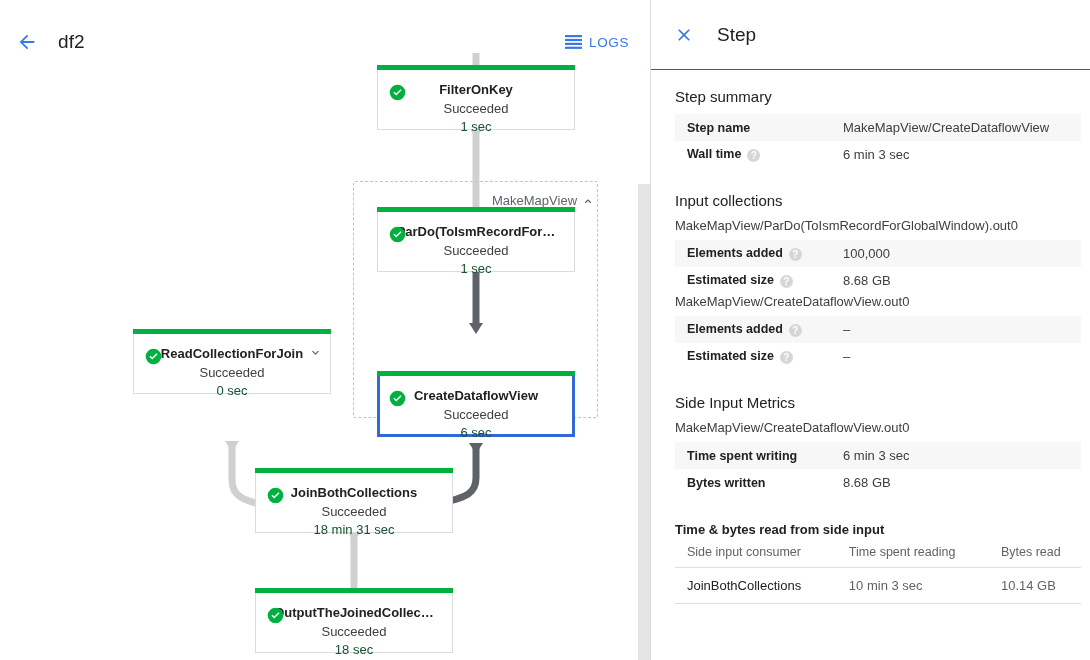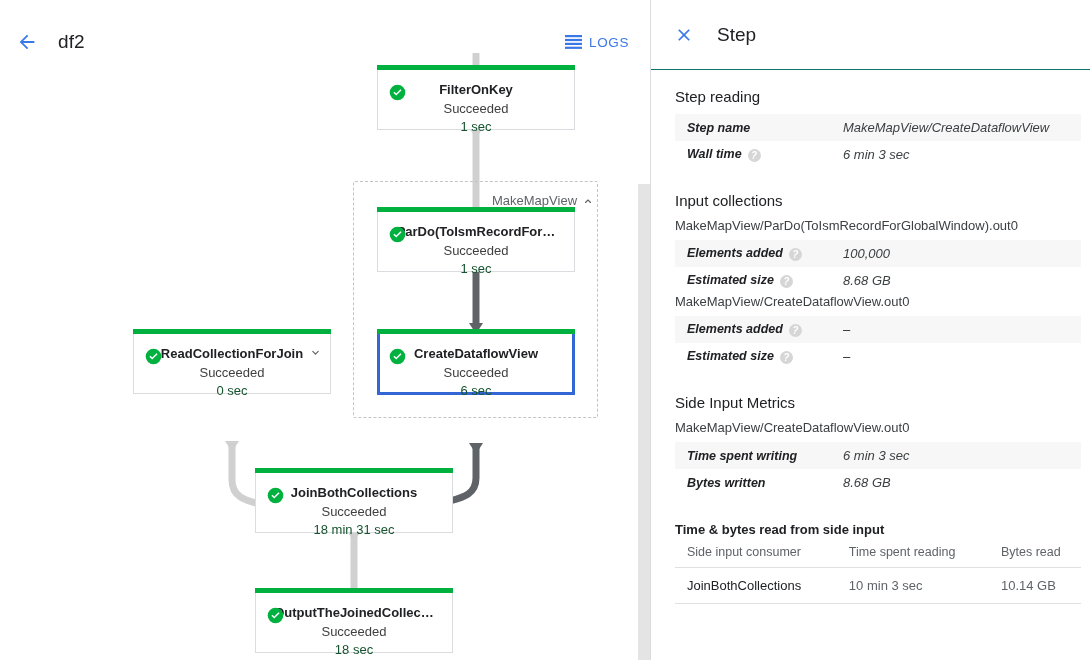--- a/index.html
+++ b/index.html
@@ -91,20 +91,21 @@
     cursor: pointer;
   }
   .node .accent {
     position: absolute; left: -1px; top: -5px;
     height: 5px; width: calc(100% + 2px);
     background: #00b140;
   }
   .node.selected {
     border: 3px solid #3367d6;
     border-top: none;
+    margin-top: 42px;
   }
   .node.selected .accent {
     left: -3px; top: -5px; width: calc(100% + 6px);
   }
   .node-check {
     position: absolute; left: 11px; top: 14px;
     width: 17px; height: 17px;
   }
   .node.selected .node-check { left: 9px; }
   .node-body {
@@ -147,21 +148,21 @@
   .rp-body { padding: 18px 9px 0 24px; }
 
   .section-title {
     font-size: 15px; color: #202124; font-weight: 400;
     margin-bottom: 9px;
   }
   .section-title.sub { margin-top: 24px; }
   .collection-name {
     font-size: 13px; color: #3c4043; margin-bottom: 7px;
   }
-  .kv-table { width: 100%; border-collapse: collapse; font-style: italic; }
+  .kv-table { width: 100%; border-collapse: collapse; }
   .kv-table tr.odd { background: #f7f7f7; }
   .kv-table td { padding: 6px 0; vertical-align: middle; }
   .kv-key {
     font-size: 12.5px; font-weight: 700; color: #202124;
     padding-left: 12px !important; width: 168px;
     white-space: nowrap;
   }
   .kv-val { font-size: 13px; color: #3c4043; }
   .help-icon {
     display: inline-block; vertical-align: middle;
@@ -339,21 +340,21 @@
       <div class="close-btn">
         <svg width="20" height="20" viewBox="0 0 24 24" aria-hidden="true">
           <path d="M19 6.4L17.6 5 12 10.6 6.4 5 5 6.4 10.6 12 5 17.6 6.4 19 12 13.4 17.6 19 19 17.6 13.4 12z" fill="#3b78e7"></path>
         </svg>
       </div>
       <div class="rp-title">Step</div>
     </div>
 
     <div class="rp-body">
 
-      <div class="section-title">Step reading</div>
+      <div class="section-title">Step summary</div>
       <table class="kv-table">
         <tbody>
             <tr class="odd">
           <td class="kv-key">Step name</td>
           <td class="kv-val">MakeMapView/CreateDataflowView</td>
         </tr>
         <tr>
           <td class="kv-key"><span>Wall time</span><span class="help-icon">?</span></td>
           <td class="kv-val">6 min 3 sec</td>
         </tr>

